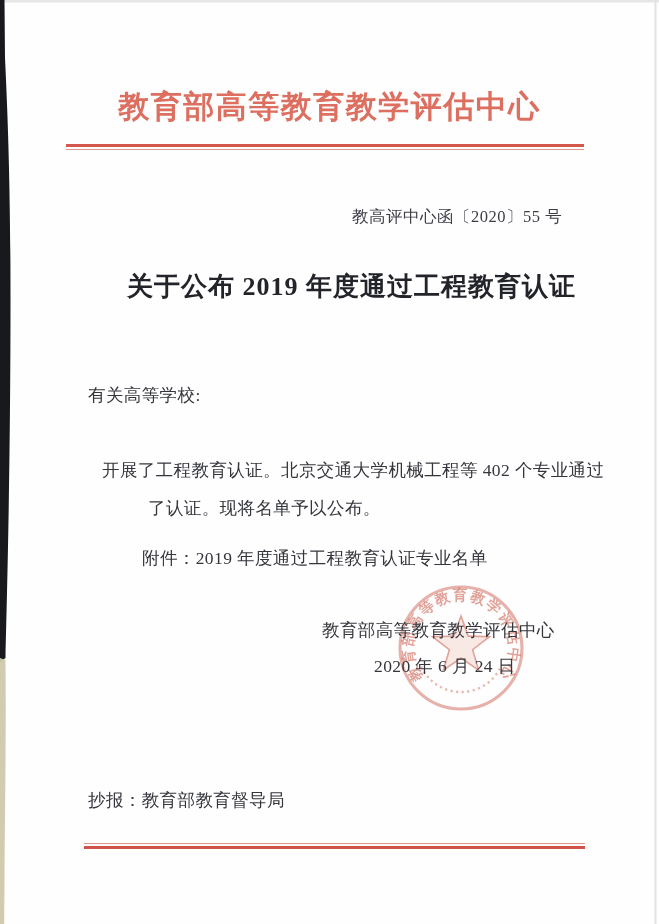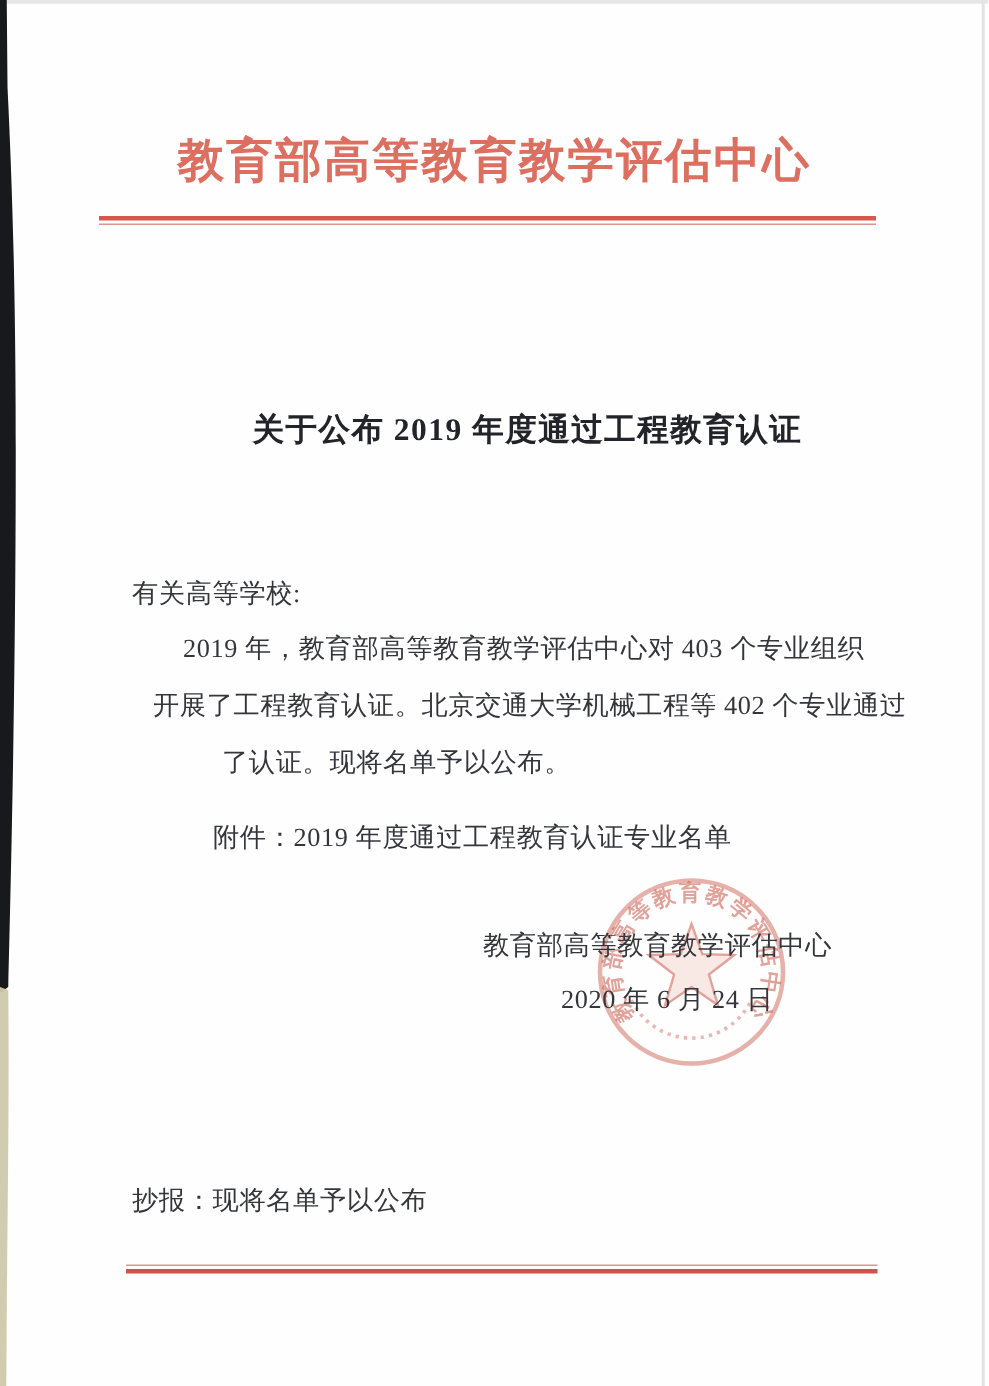--- a/index.html
+++ b/index.html
@@ -32,21 +32,21 @@
   .rule-bottom .bar-gap{height:2px;}
   .rule-bottom .bar-thick{height:3px;background:#cf5348;}
   .doc-number{
     position:absolute;top:206px;left:352px;
     font-size:16.5px;letter-spacing:.5px;
     color:#3c3d45;white-space:nowrap;
   }
   .doc-title{
     position:absolute;top:261px;left:0;right:0;
     text-align:center;
-    font-weight:bold;font-size:21px;
+    font-weight:bold;font-size:26px;
     color:#23242a;line-height:51px;
     letter-spacing:1px;
     padding-left:44px;
   }
   .bodytext{position:absolute;font-size:17.5px;letter-spacing:.4px;white-space:nowrap;color:#35363c;text-align:center;}
   .salutation{top:383px;left:88px;}
   .body-l1{top:420px;left:122px;}
   .body-l2{top:458px;left:102px;}
   .body-l3{top:496px;left:103px;margin-left:45px;}
   .attachment{top:546px;left:122px;margin-left:20px;}
@@ -75,47 +75,47 @@
   </svg>
 
   <div class="letterhead">教育部高等教育教学评估中心</div>
 
   <div class="rule rule-top">
     <div class="bar-thick"></div>
     <div class="bar-gap"></div>
     <div class="bar-thin"></div>
   </div>
 
+  <div class="doc-number">教高评中心函〔2020〕55 号</div>
 
   <div class="doc-title">
     <div>关于公布 2019 年度通过工程教育认证</div>
   </div>
 
   <div class="bodytext salutation">有关高等学校:</div>
-  <div class="bodytext body-l1">2019 年，教育部高等教育教学评估中心对 403 个专业组织</div>
   <div class="bodytext body-l2">开展了工程教育认证。北京交通大学机械工程等 402 个专业通过</div>
   <div class="bodytext body-l3">了认证。现将名单予以公布。</div>
   <div class="bodytext attachment">附件：2019 年度通过工程教育认证专业名单</div>
 
   <svg class="seal" viewBox="0 0 140 140">
     <defs>
       <path id="sealTopArc" d="M70,118 A48,48 0 1 1 70,22 A48,48 0 1 1 70,118" fill="none"></path>
     </defs>
     <circle cx="70" cy="70" r="61" fill="none" stroke="#c8503e" stroke-width="3" opacity="0.5"></circle>
     <path d="M70,38 L77.2,58.1 L98.5,58.7 L81.6,71.7 L87.6,92.1 L70,80 L52.4,92.1 L58.4,71.7 L41.5,58.7 L62.8,58.1 Z" fill="#d97a66" fill-opacity="0.3" stroke="#c8503e" stroke-width="1.6" opacity="0.6"></path>
     <text font-size="14.5" fill="#c8503e" opacity="0.6" letter-spacing="2">
       <textPath href="#sealTopArc" startOffset="50%" text-anchor="middle">教育部高等教育教学评估中心</textPath>
     </text>
     <path d="M30.1,88.6 A44,44 0 0 0 109.9,88.6" fill="none" stroke="#c8503e" stroke-width="2.4" stroke-dasharray="2.2 3.4" opacity="0.45"></path>
   </svg>
 
   <div class="bodytext signer">教育部高等教育教学评估中心</div>
   <div class="bodytext sign-date">2020 年 6 月 24 日</div>
 
-  <div class="bodytext cc-line">抄报：现将名单予以公布</div>
+  <div class="bodytext cc-line">抄报：教育部教育督导局</div>
 
   <div class="rule rule-bottom">
     <div class="bar-thin"></div>
     <div class="bar-gap"></div>
     <div class="bar-thick"></div>
   </div>
 
 </div>
 
 </body></html>

